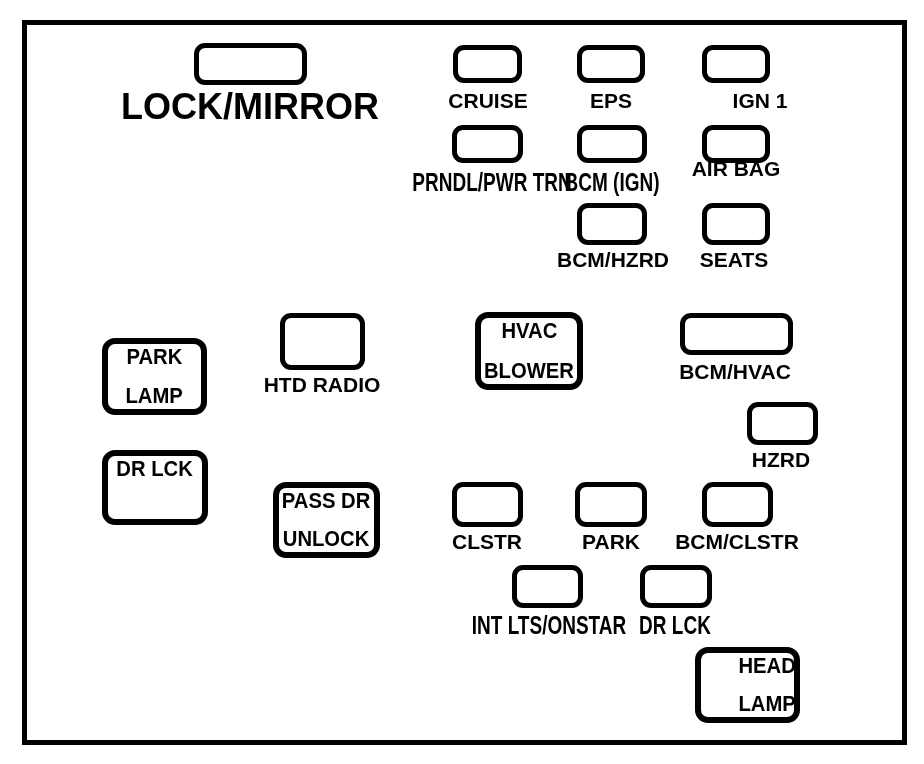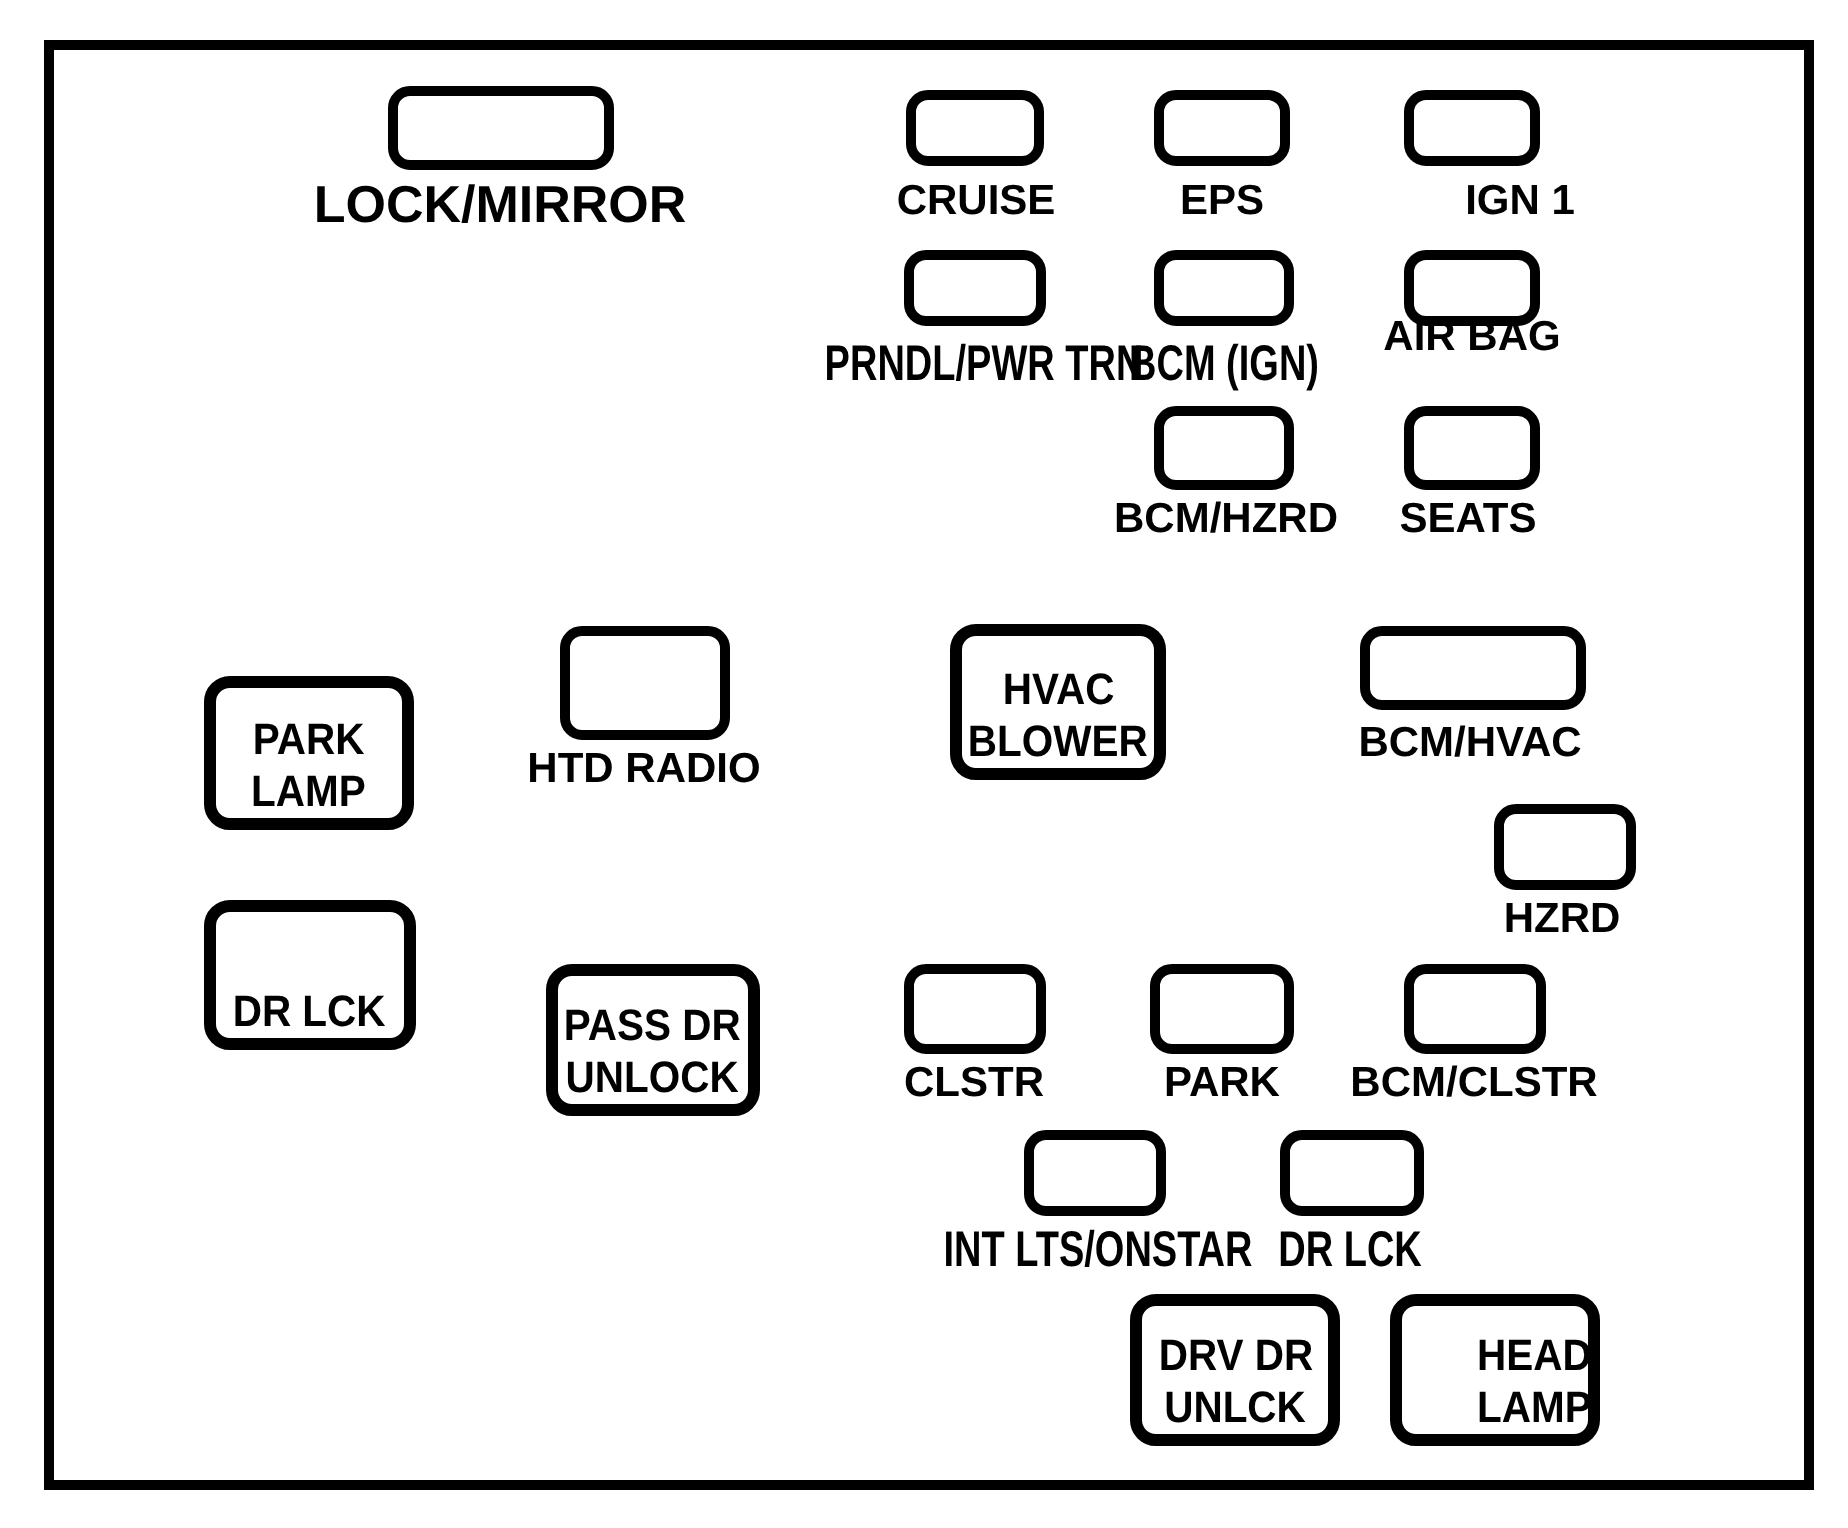--- a/index.html
+++ b/index.html
@@ -28,21 +28,21 @@
     border: 5px solid #000000;
     border-radius: 11px;
     background: #ffffff;
   }
   .fuse-box.inside {
     border-width: 6px;
     border-radius: 13px;
     display: flex;
     flex-direction: column;
     align-items: center;
-    justify-content: flex-end;
+    justify-content: space-between;
   }
   .fuse-box.inside .line {
     font-size: 22px;
     font-weight: bold;
     line-height: 26px;
     white-space: nowrap;
     letter-spacing: 0px;
     transform: scaleX(0.92);
   }
   .fuse-label {
@@ -52,21 +52,21 @@
     line-height: 1;
     white-space: nowrap;
     transform: translateX(-50%);
     transform-origin: center top;
   }
   .fuse-label.condensed {
     transform: translateX(-50%) scaleX(0.76);
     font-size: 25px;
   }
   .fuse-label.big {
-    font-size: 26px;
+    font-size: 36px;
   }
 </style>
 </head>
 <body>
 
 <div class="stage">
   <div class="panel-border" style="left: 22px; top: 20px; width: 885px; height: 725px; border-width: 5px;"></div>
 <div class="fuse-box" style="left: 194px; top: 43px; width: 113px; height: 42px;"></div>
     <div class="fuse-label big" style="left: 250px; top: 89px;">LOCK/MIRROR</div>
     <div class="fuse-box" style="left: 453px; top: 45px; width: 69px; height: 38px;"></div>
@@ -109,21 +109,17 @@
       <span class="line">DR LCK</span>
     </div>
     <div class="fuse-box inside" style="left: 273px; top: 482px; width: 107px; height: 76px;">
       <span class="line">PASS DR</span>
       <span class="line">UNLOCK</span>
     </div>
     <div class="fuse-box inside" style="left: 475px; top: 312px; width: 108px; height: 78px;">
       <span class="line">HVAC</span>
       <span class="line">BLOWER</span>
     </div>
-    <div class="fuse-box inside" style="left: 565px; top: 647px; width: 105px; height: 76px;">
-      <span class="line">DRV DR</span>
-      <span class="line">UNLCK</span>
-    </div>
     <div class="fuse-box inside" style="left: 695px; top: 647px; width: 105px; height: 76px; padding-left: 39px;">
       <span class="line">HEAD</span>
       <span class="line">LAMP</span>
     </div>
   </div>
 
 </body></html>

